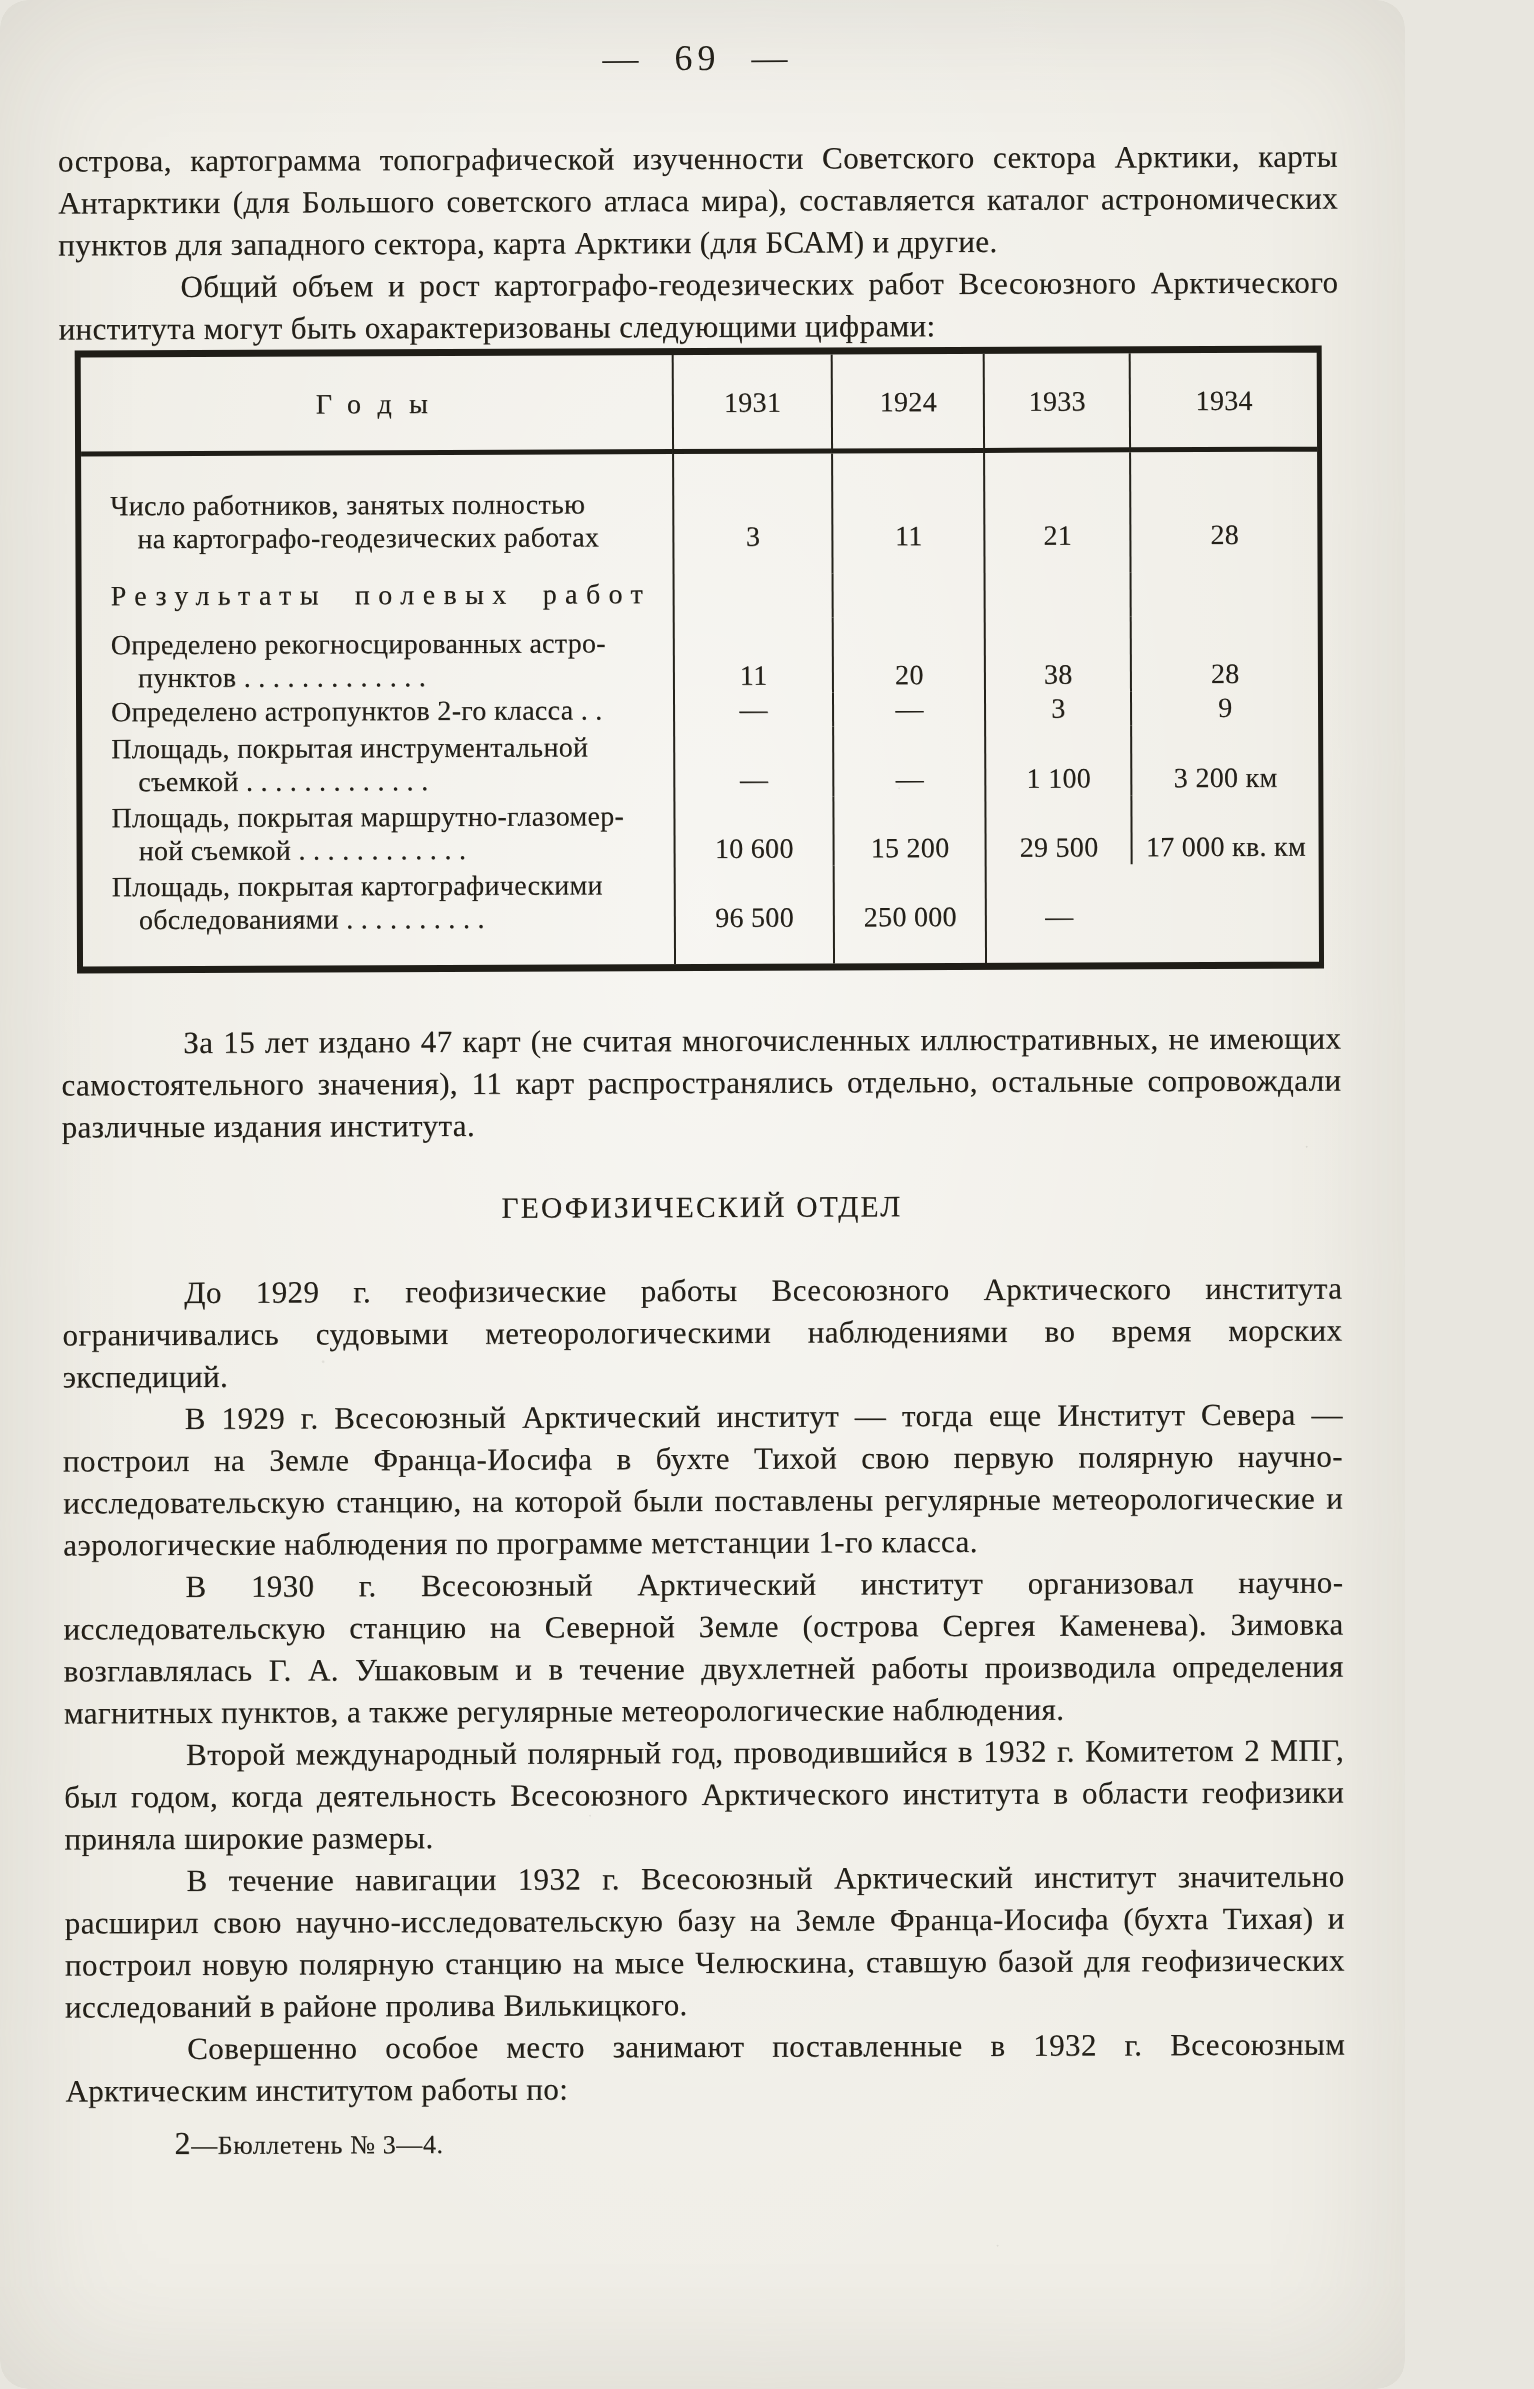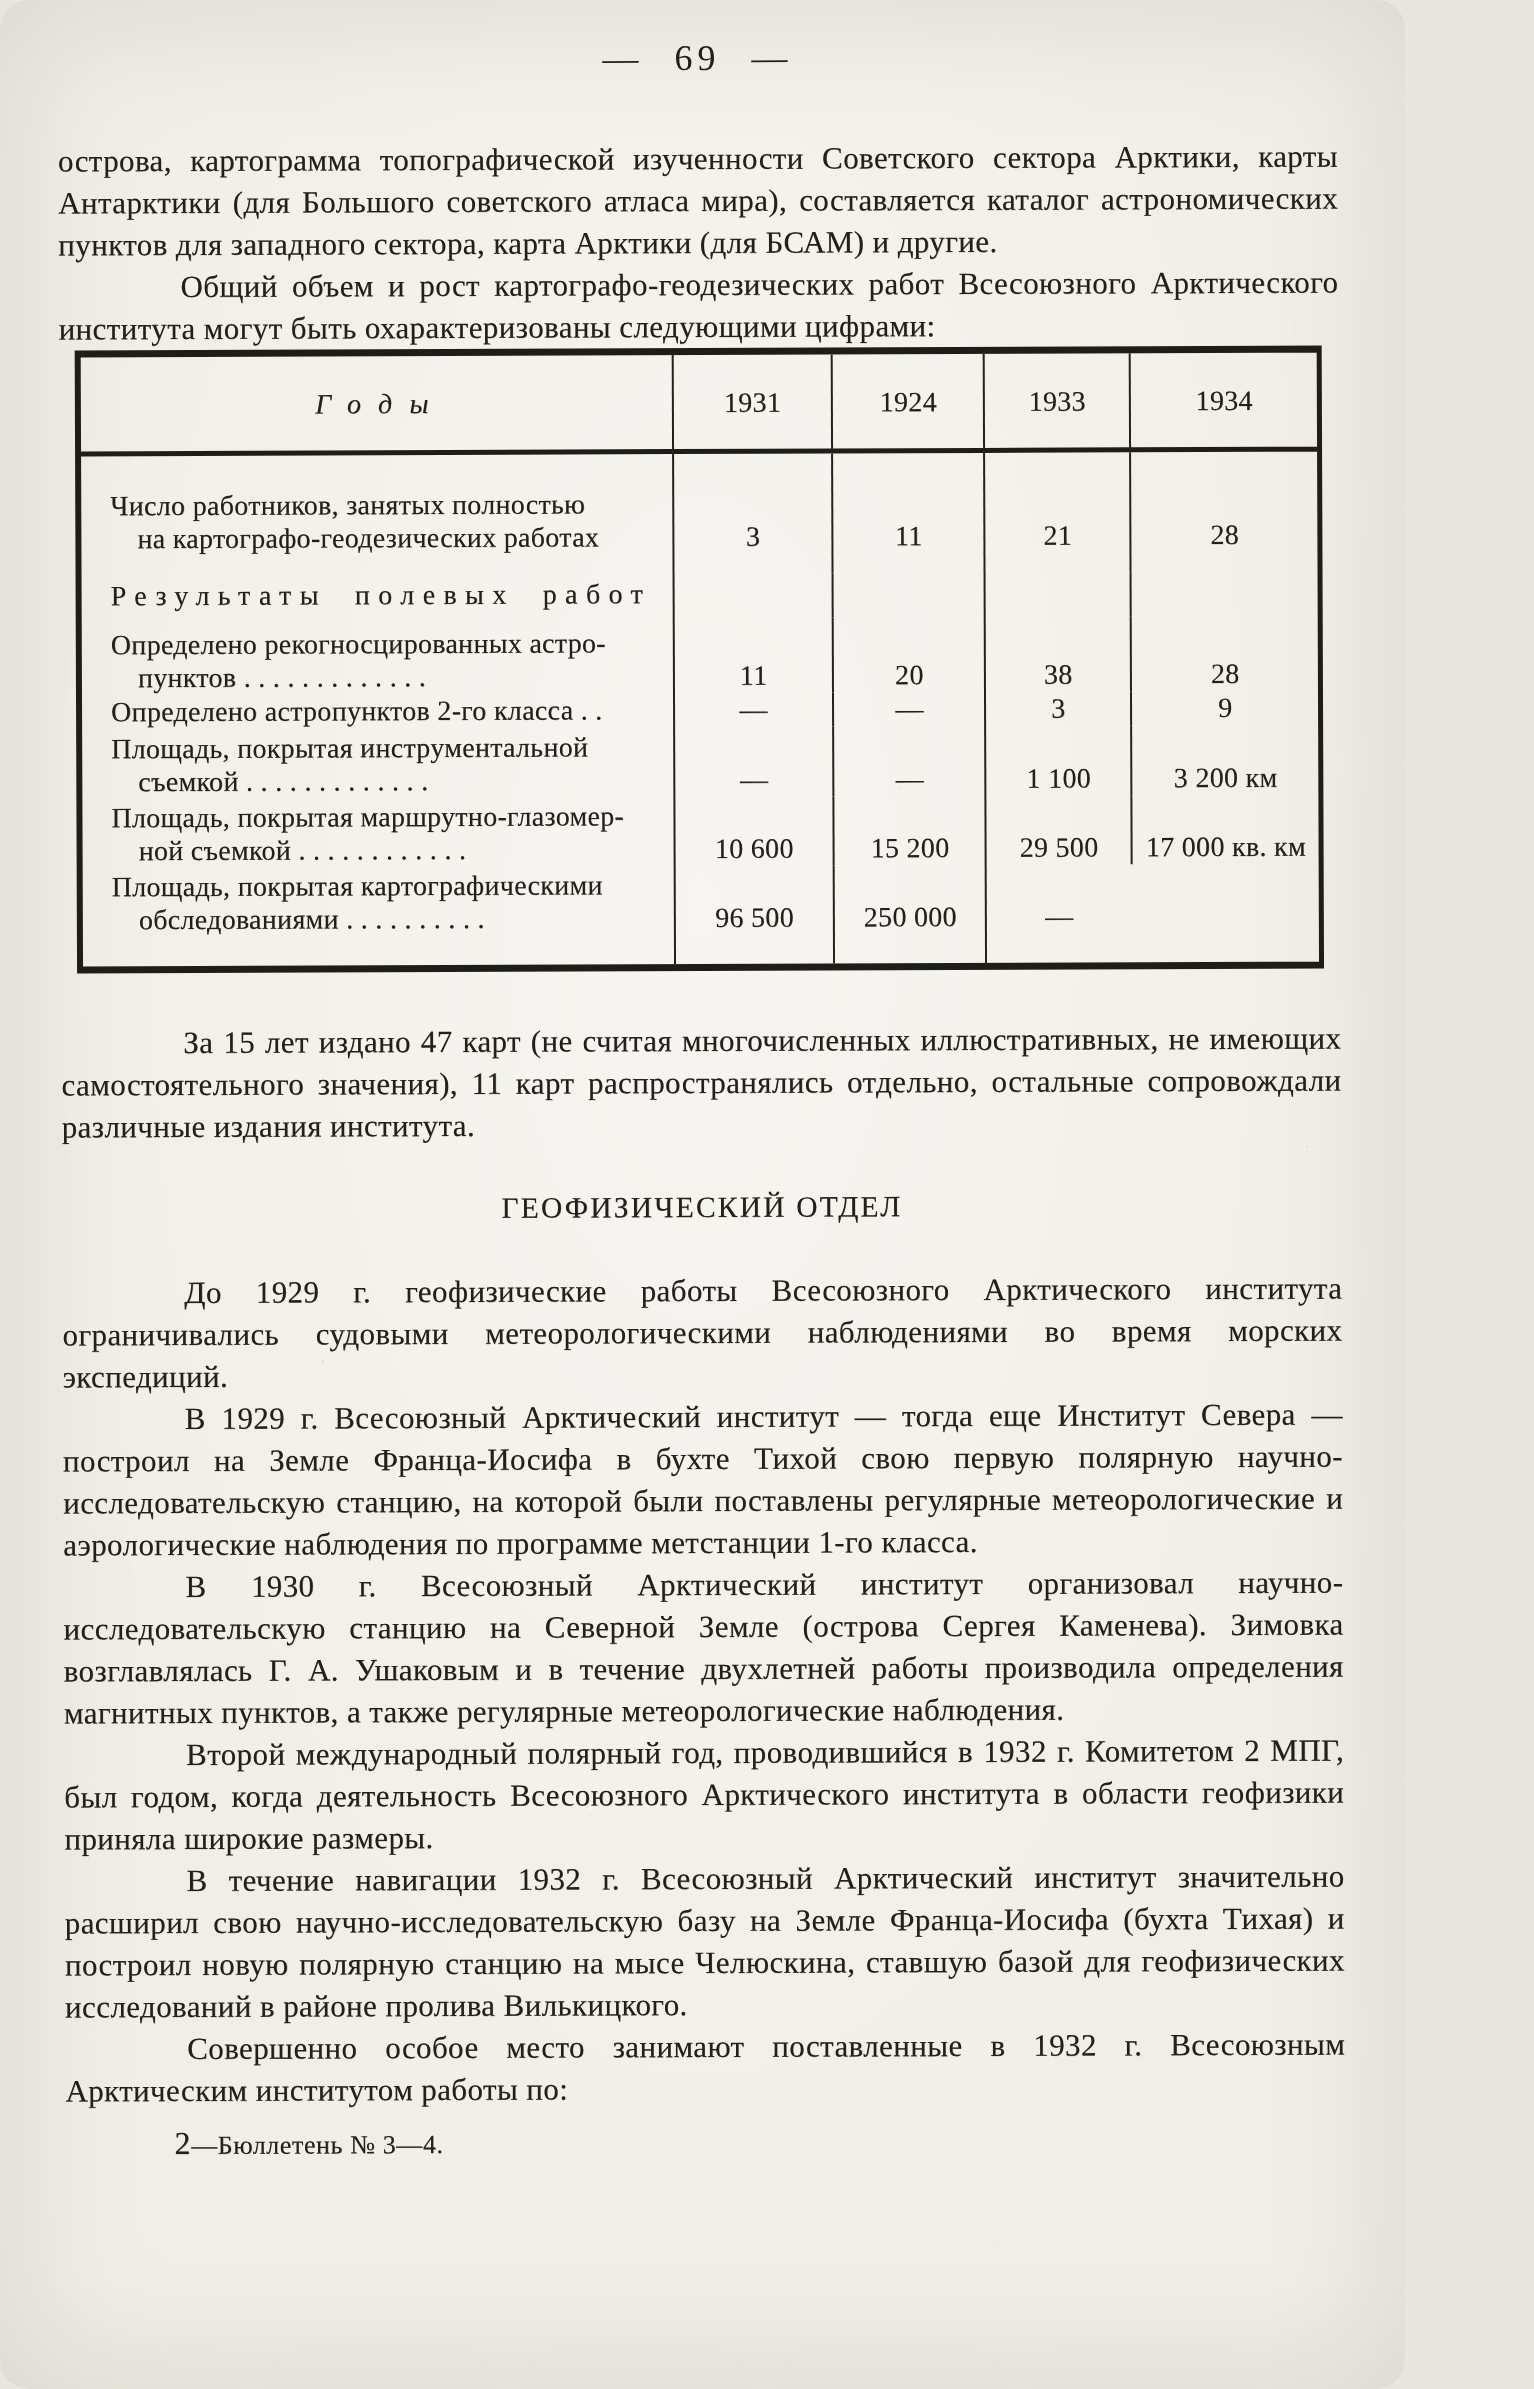--- a/index.html
+++ b/index.html
@@ -73,21 +73,21 @@
     letter-spacing: 0.3px;
     text-shadow: 0.3px 0.3px 0 rgba(35,32,25,0.45);
   }
   .cell { box-sizing: border-box; }
   .vline { border-left: 2.6px solid #24221b; }
   .head {
     border-bottom: 5.1px solid #1f1d17;
     display: flex; align-items: center; justify-content: center;
     height: 99px;
   }
-  .head-label-text { letter-spacing: 0.62em; padding-left: 0.3em; font-style: italic; }
+  .head-label-text { letter-spacing: 0.62em; padding-left: 0.3em; }
   .lbl { padding-left: 29px; padding-right: 6.4px; }
   .lbl .l2 { padding-left: 27px; }
   .val {
     display: flex; align-items: flex-end; justify-content: center;
     text-align: center; padding-left: 2.6px; padding-right: 2.6px;
   }
   .section-cell {
     padding-left: 29px;
     letter-spacing: 0.30em;
     word-spacing: 0.45em;

